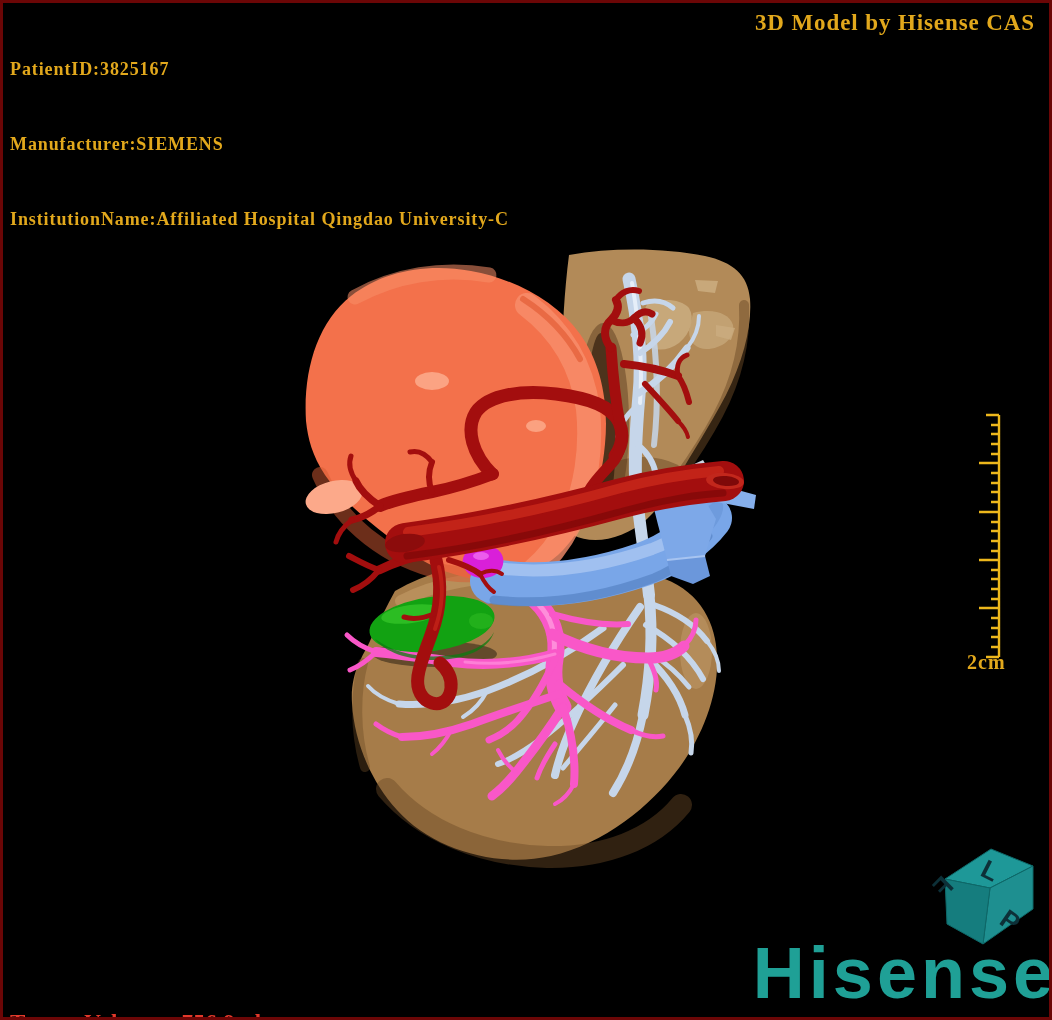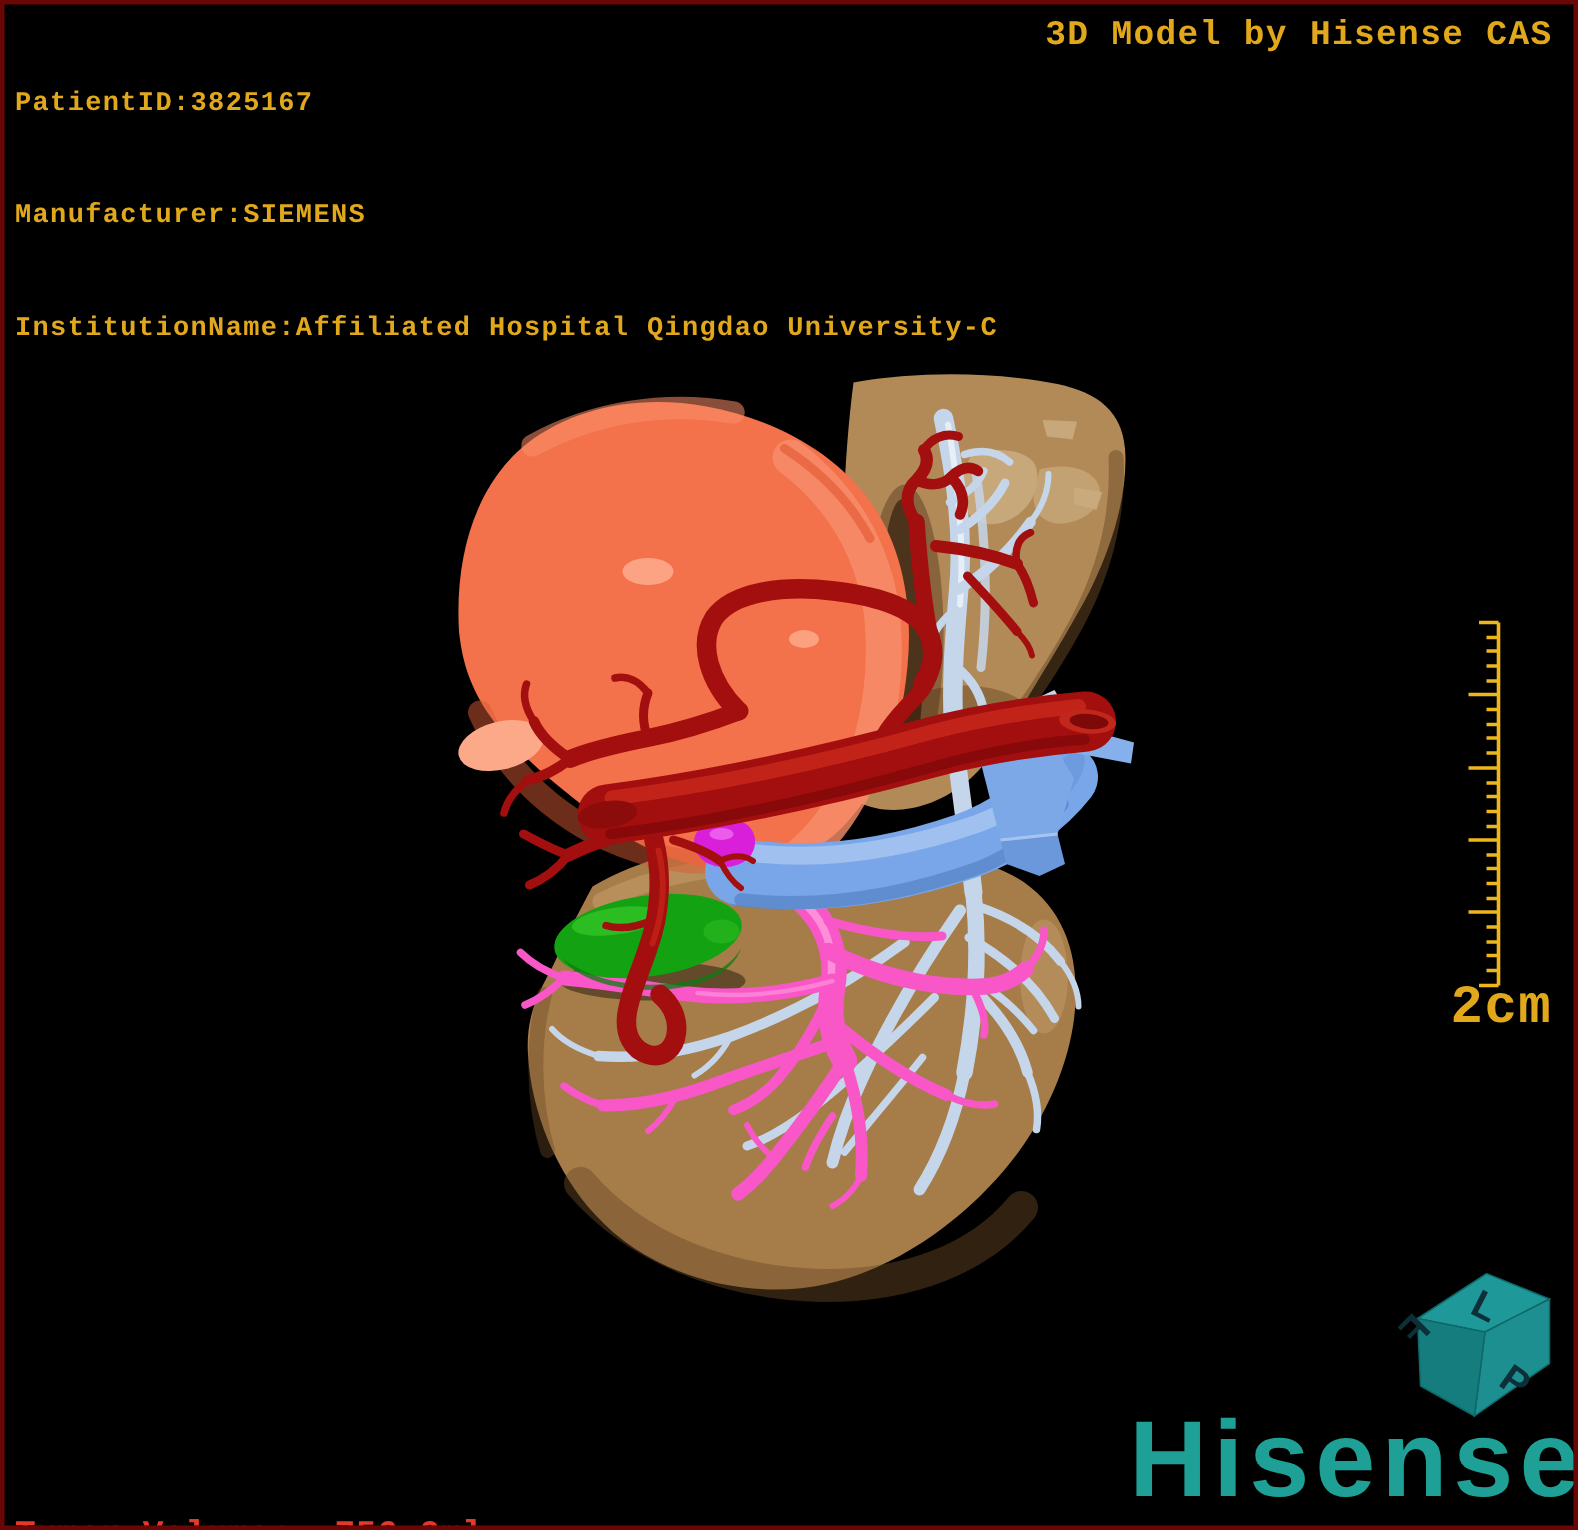--- a/index.html
+++ b/index.html
@@ -1,28 +1,28 @@
 <!DOCTYPE html>
 <html style="--gold-text: #E2A81C; --tumor-label: #E4392B; --liver-label: #ECC28D; --logo-teal: #1FA096; --cube-top: #1E9898; --cube-left: #157D7E; --cube-right: #1E8F90; --cube-letter: #0D3038; --frame-border: #6B0606; --liver: #A67C49; --liver-lobe: #B28A58; --tumor: #F3714B; --artery: #A30E0E; --portal-vein: #F957C8; --hepatic-vein: #C6D6EA; --splenic-vein: #79A6E8; --gallbladder: #12A212; --bile-magenta: #D91FD9; --scale-bar: #EDB71C;"><head>
 <meta charset="utf-8">
 <style>
   html,body{margin:0;padding:0;background:#000;}
   #screen{
     position:relative;width:1052px;height:1020px;background:#000;
     border:3px solid var(--frame-border,#6B0606);box-sizing:border-box;overflow:hidden;
     font-family:"DejaVu Sans Mono",monospace;
   }
-  .mono{font-family:Liberation Mono, monospace;font-weight:bold;white-space:pre;}
+  .mono{font-family:Liberation Serif, serif;font-weight:bold;white-space:pre;}
   #patient-info{position:absolute;left:7px;top:4px;font-size:18px;line-height:25px;
     letter-spacing:0.9px;color:var(--gold-text,#E2A81C);}
   #brand-caption{position:absolute;right:14px;top:7px;font-size:23px;letter-spacing:0.9px;
     color:var(--gold-text,#E2A81C);}
   #volumes{position:absolute;left:7px;top:950px;font-size:23px;line-height:28px;letter-spacing:0.4px;}
   #tumor-volume{color:var(--tumor-label,#E4392B);}
-  #scale-label{position:absolute;left:964px;top:648px;font-size:36px;letter-spacing:1px;
+  #scale-label{position:absolute;left:964px;top:648px;font-size:20px;letter-spacing:1px;
     color:var(--gold-text,#E2A81C);}
   #logo{position:absolute;right:-8px;bottom:8px;font-family:"Liberation Sans",sans-serif;
     font-weight:bold;font-size:72px;letter-spacing:4px;color:var(--logo-teal,#1FA096);line-height:1;}
   svg{position:absolute;}
   #model-svg{left:0;top:0;}
   #ruler-svg{left:970px;top:405px;}
   #cube-svg{left:918px;top:836px;}
   .vessel{fill:none;stroke-linecap:round;stroke-linejoin:round;}
   .artery{stroke:var(--artery,#A30E0E);}
   .portal{stroke:var(--portal-vein,#F957C8);}

